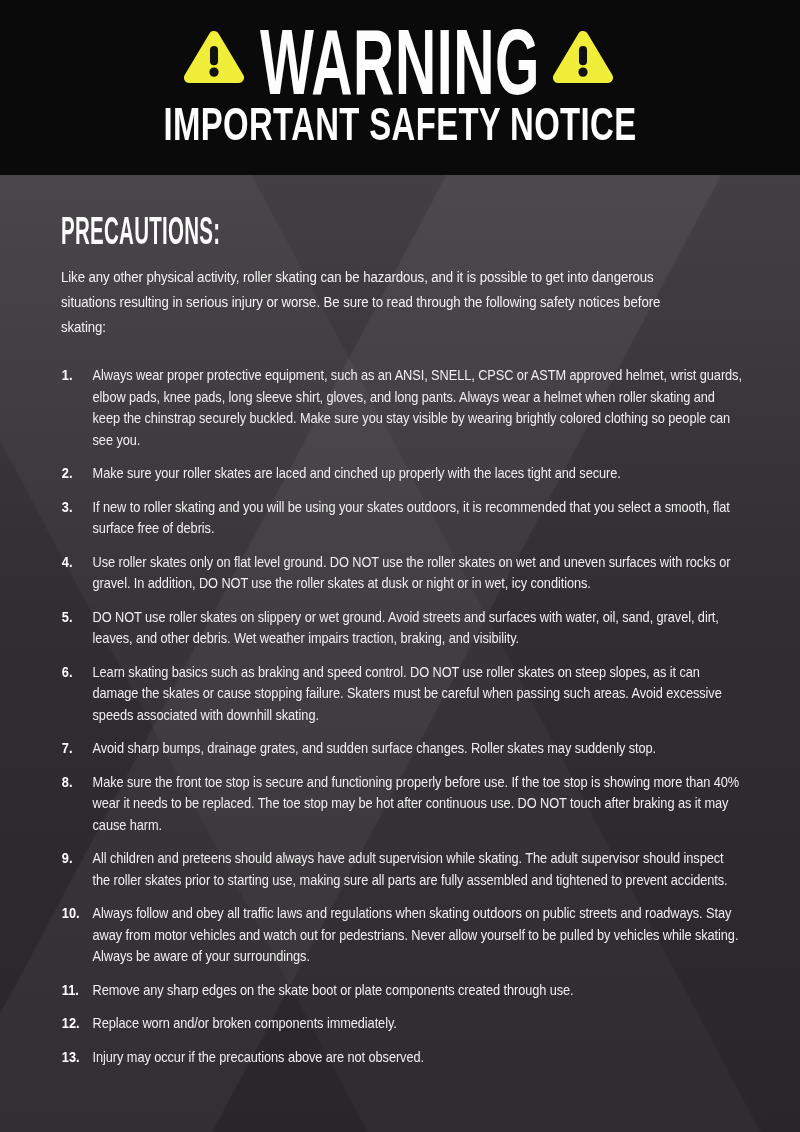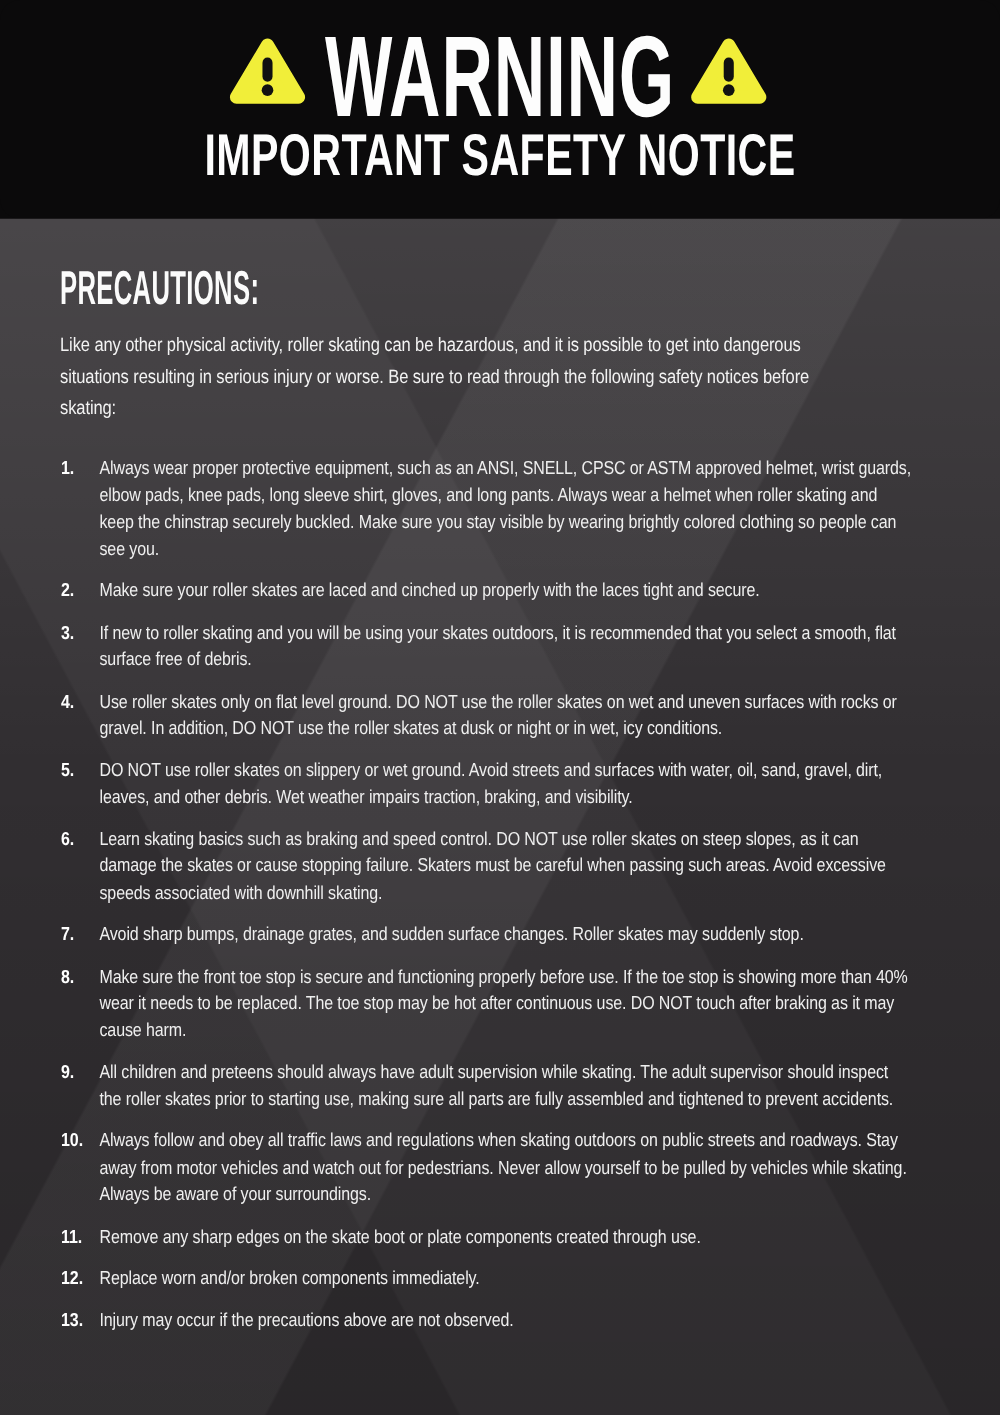--- a/index.html
+++ b/index.html
@@ -46,21 +46,21 @@
     transform: scaleX(0.70);
   }
   .tri { position: absolute; width: 62px; height: 56px; }
   .tri-left  { top: 28px; left: 183px; }
   .tri-right { top: 28px; left: 552px; }
 
   
   .bdy {
     position: relative;
     height: 957px;
-    padding: 37px 0 0 48px;
+    padding: 37px 0 0 61px;
     color: #f1f1f1;
     background-color: #312e31;
     background-image:
       linear-gradient(to bottom,
         rgba(255,255,255,0.085) 0%,
         rgba(255,255,255,0.05) 20%,
         rgba(255,255,255,0.0) 46%,
         rgba(0,0,0,0.10) 76%,
         rgba(0,0,0,0.17) 100%),
       linear-gradient(118deg,

